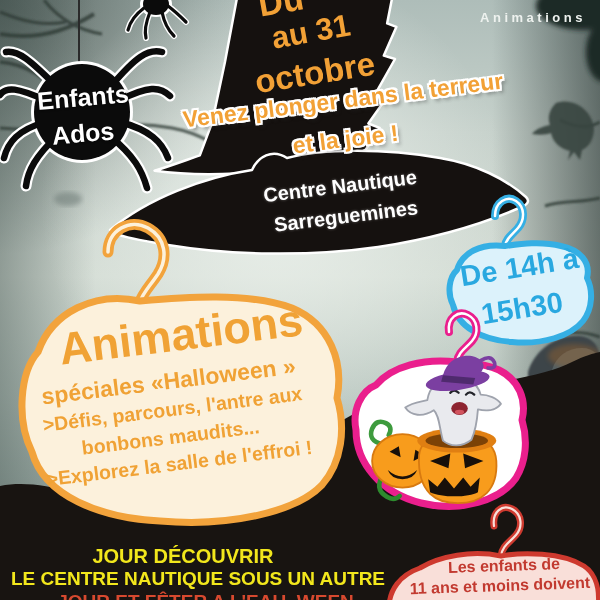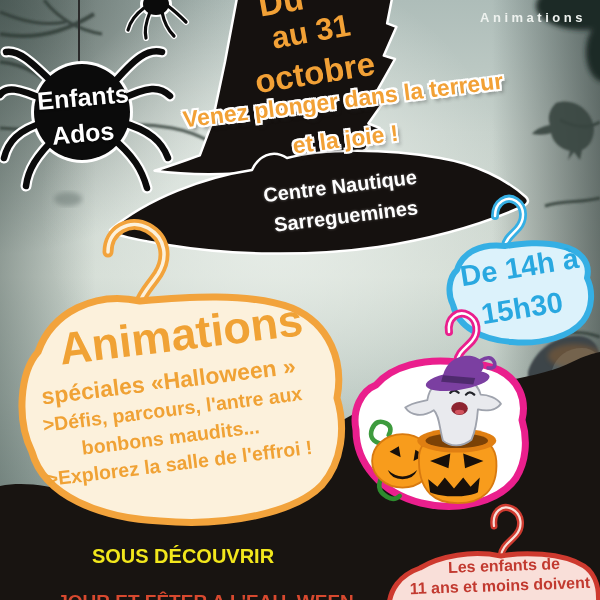--- a/index.html
+++ b/index.html
@@ -254,16 +254,17 @@
   <div class="txt anim-t bold anim-l1">&gt;Défis, parcours, l'antre aux</div>
   <div class="txt anim-t bold anim-l2">bonbons maudits...</div>
   <div class="txt anim-t bold anim-l3">&gt;Explorez la salle de l'effroi !</div>
 
   <div class="txt time-t time1">De 14h à</div>
   <div class="txt time-t time2">15h30</div>
 
   <div class="txt notice-t notice1">Les enfants de</div>
   <div class="txt notice-t notice2">11 ans et moins doivent</div>
 
-  <div class="txt foot foot1">SOUS DÉCOUVRIR</div>
+  <div class="txt foot foot1">JOUR DÉCOUVRIR</div>
+  <div class="txt foot foot2">LE CENTRE NAUTIQUE SOUS UN AUTRE</div>
   <div class="txt foot foot3">JOUR ET FÊTER A L'EAU..WEEN</div>
 
 </div>
 
 </body></html>

